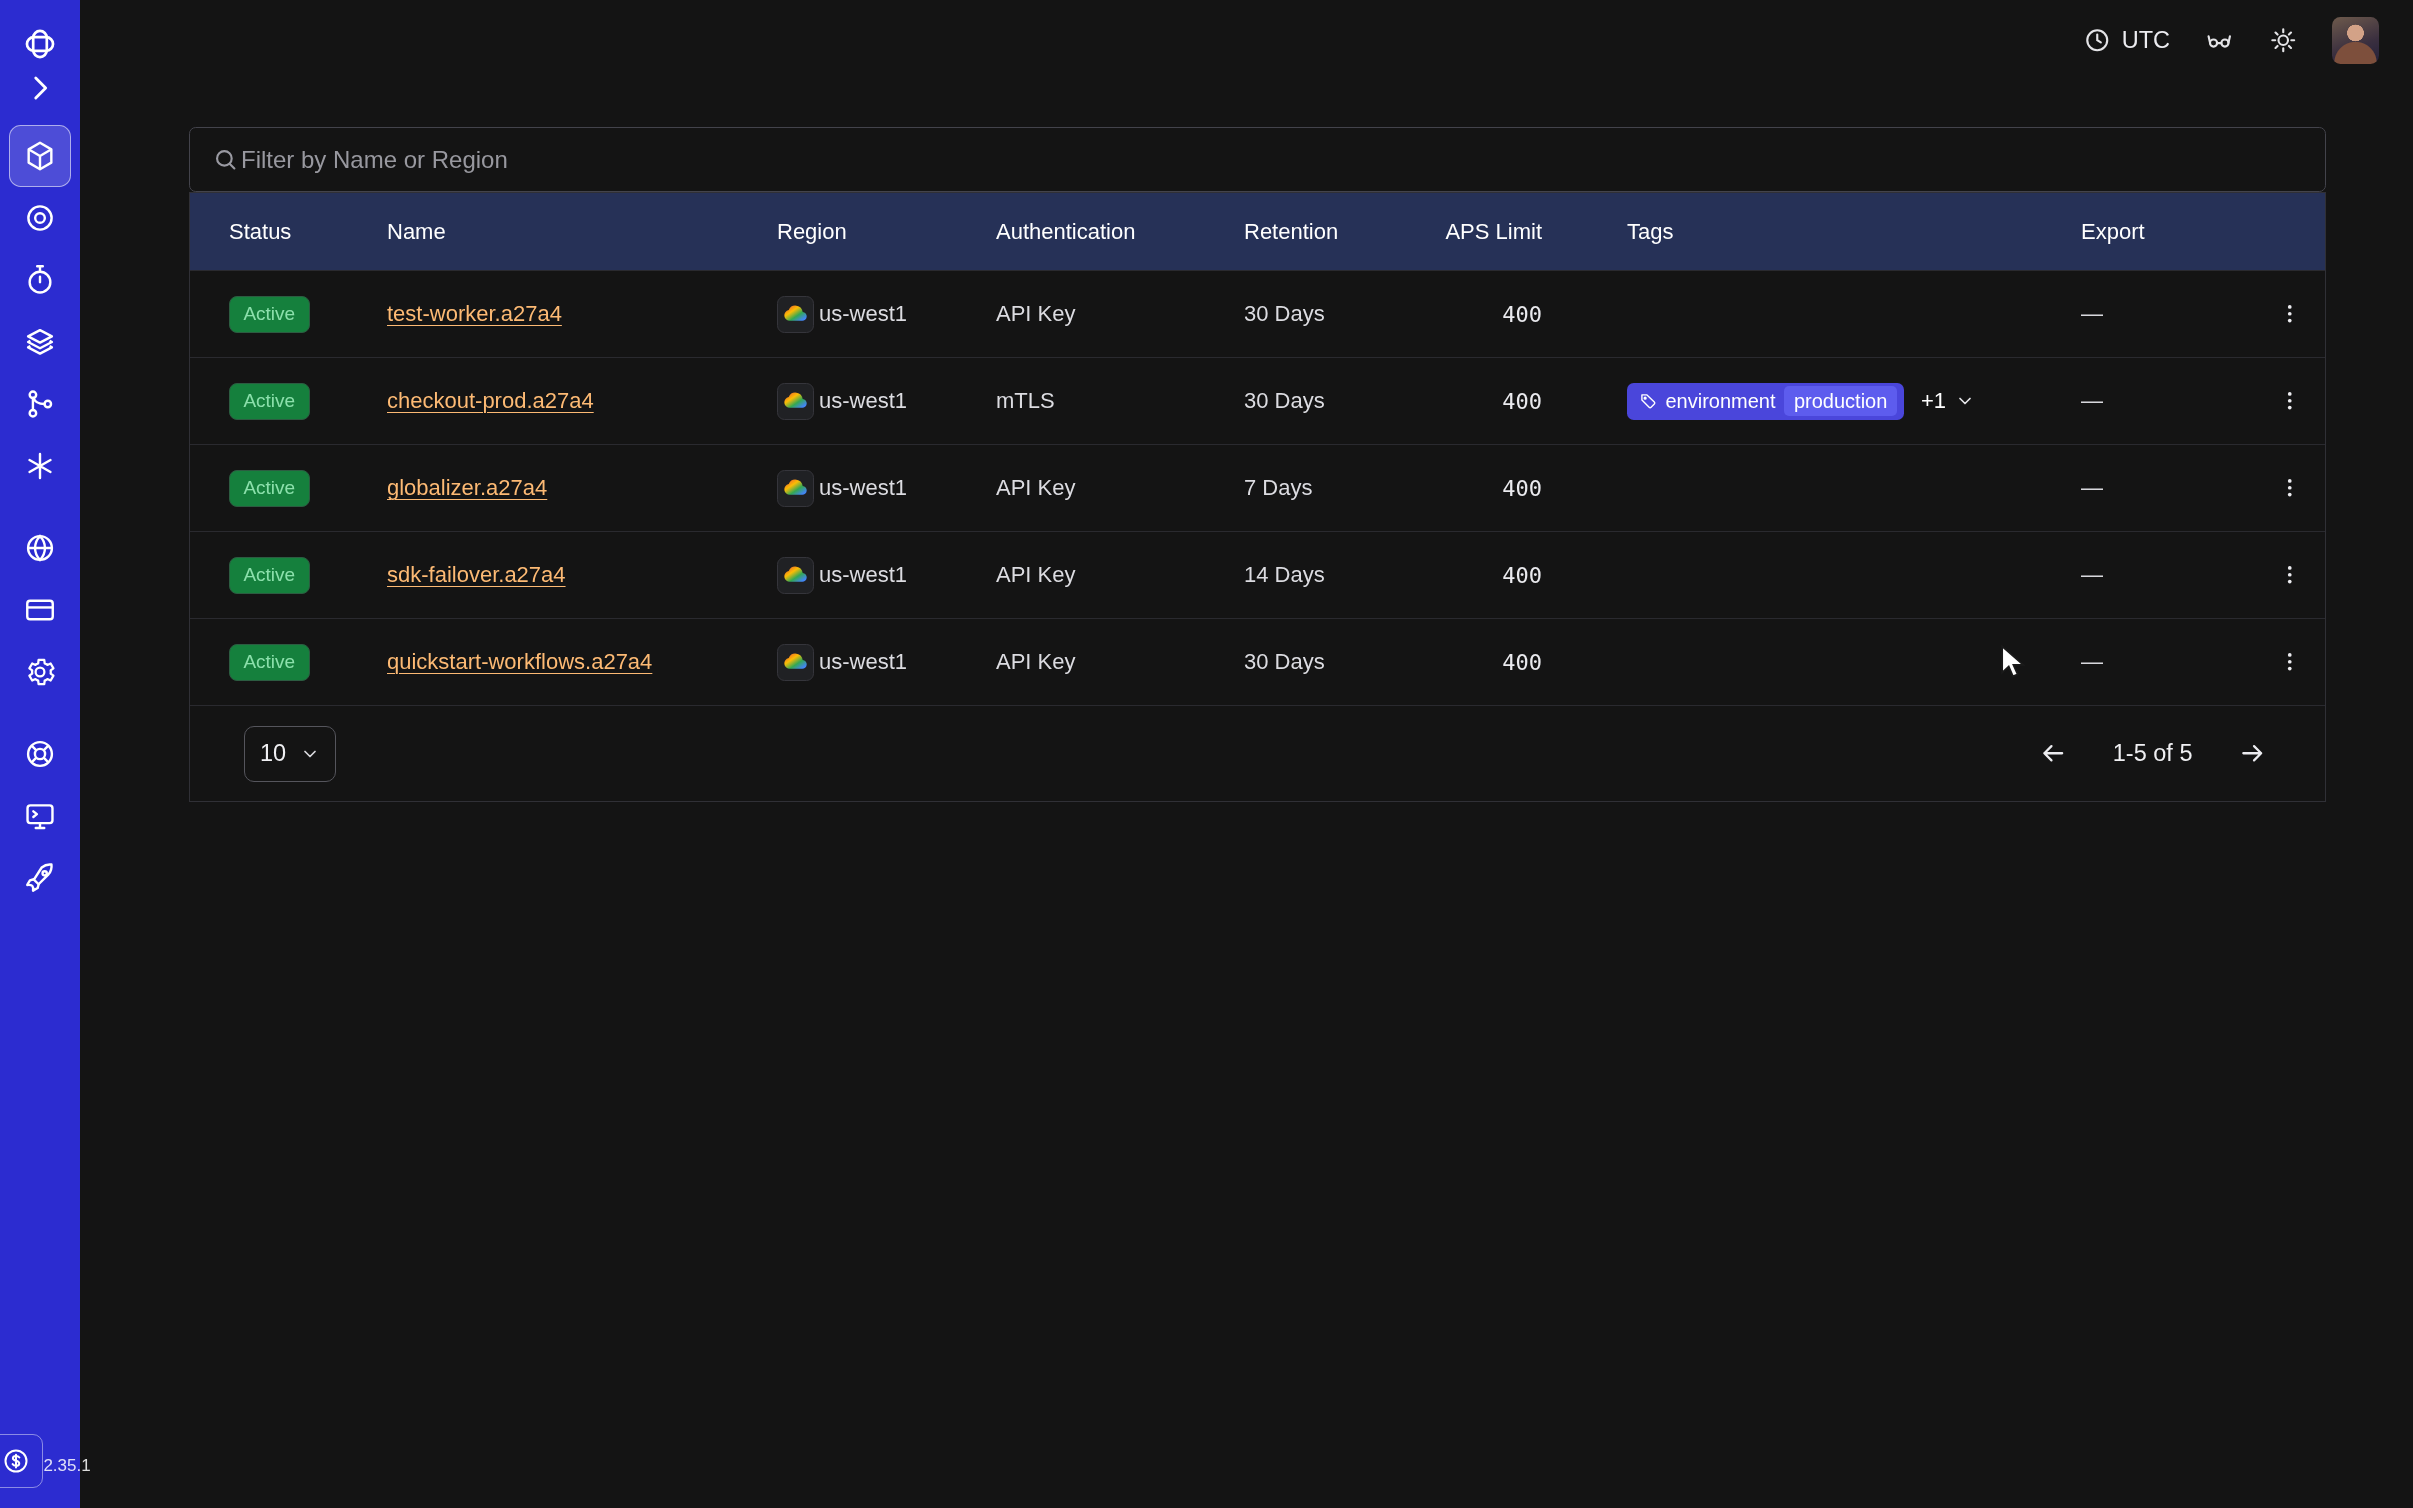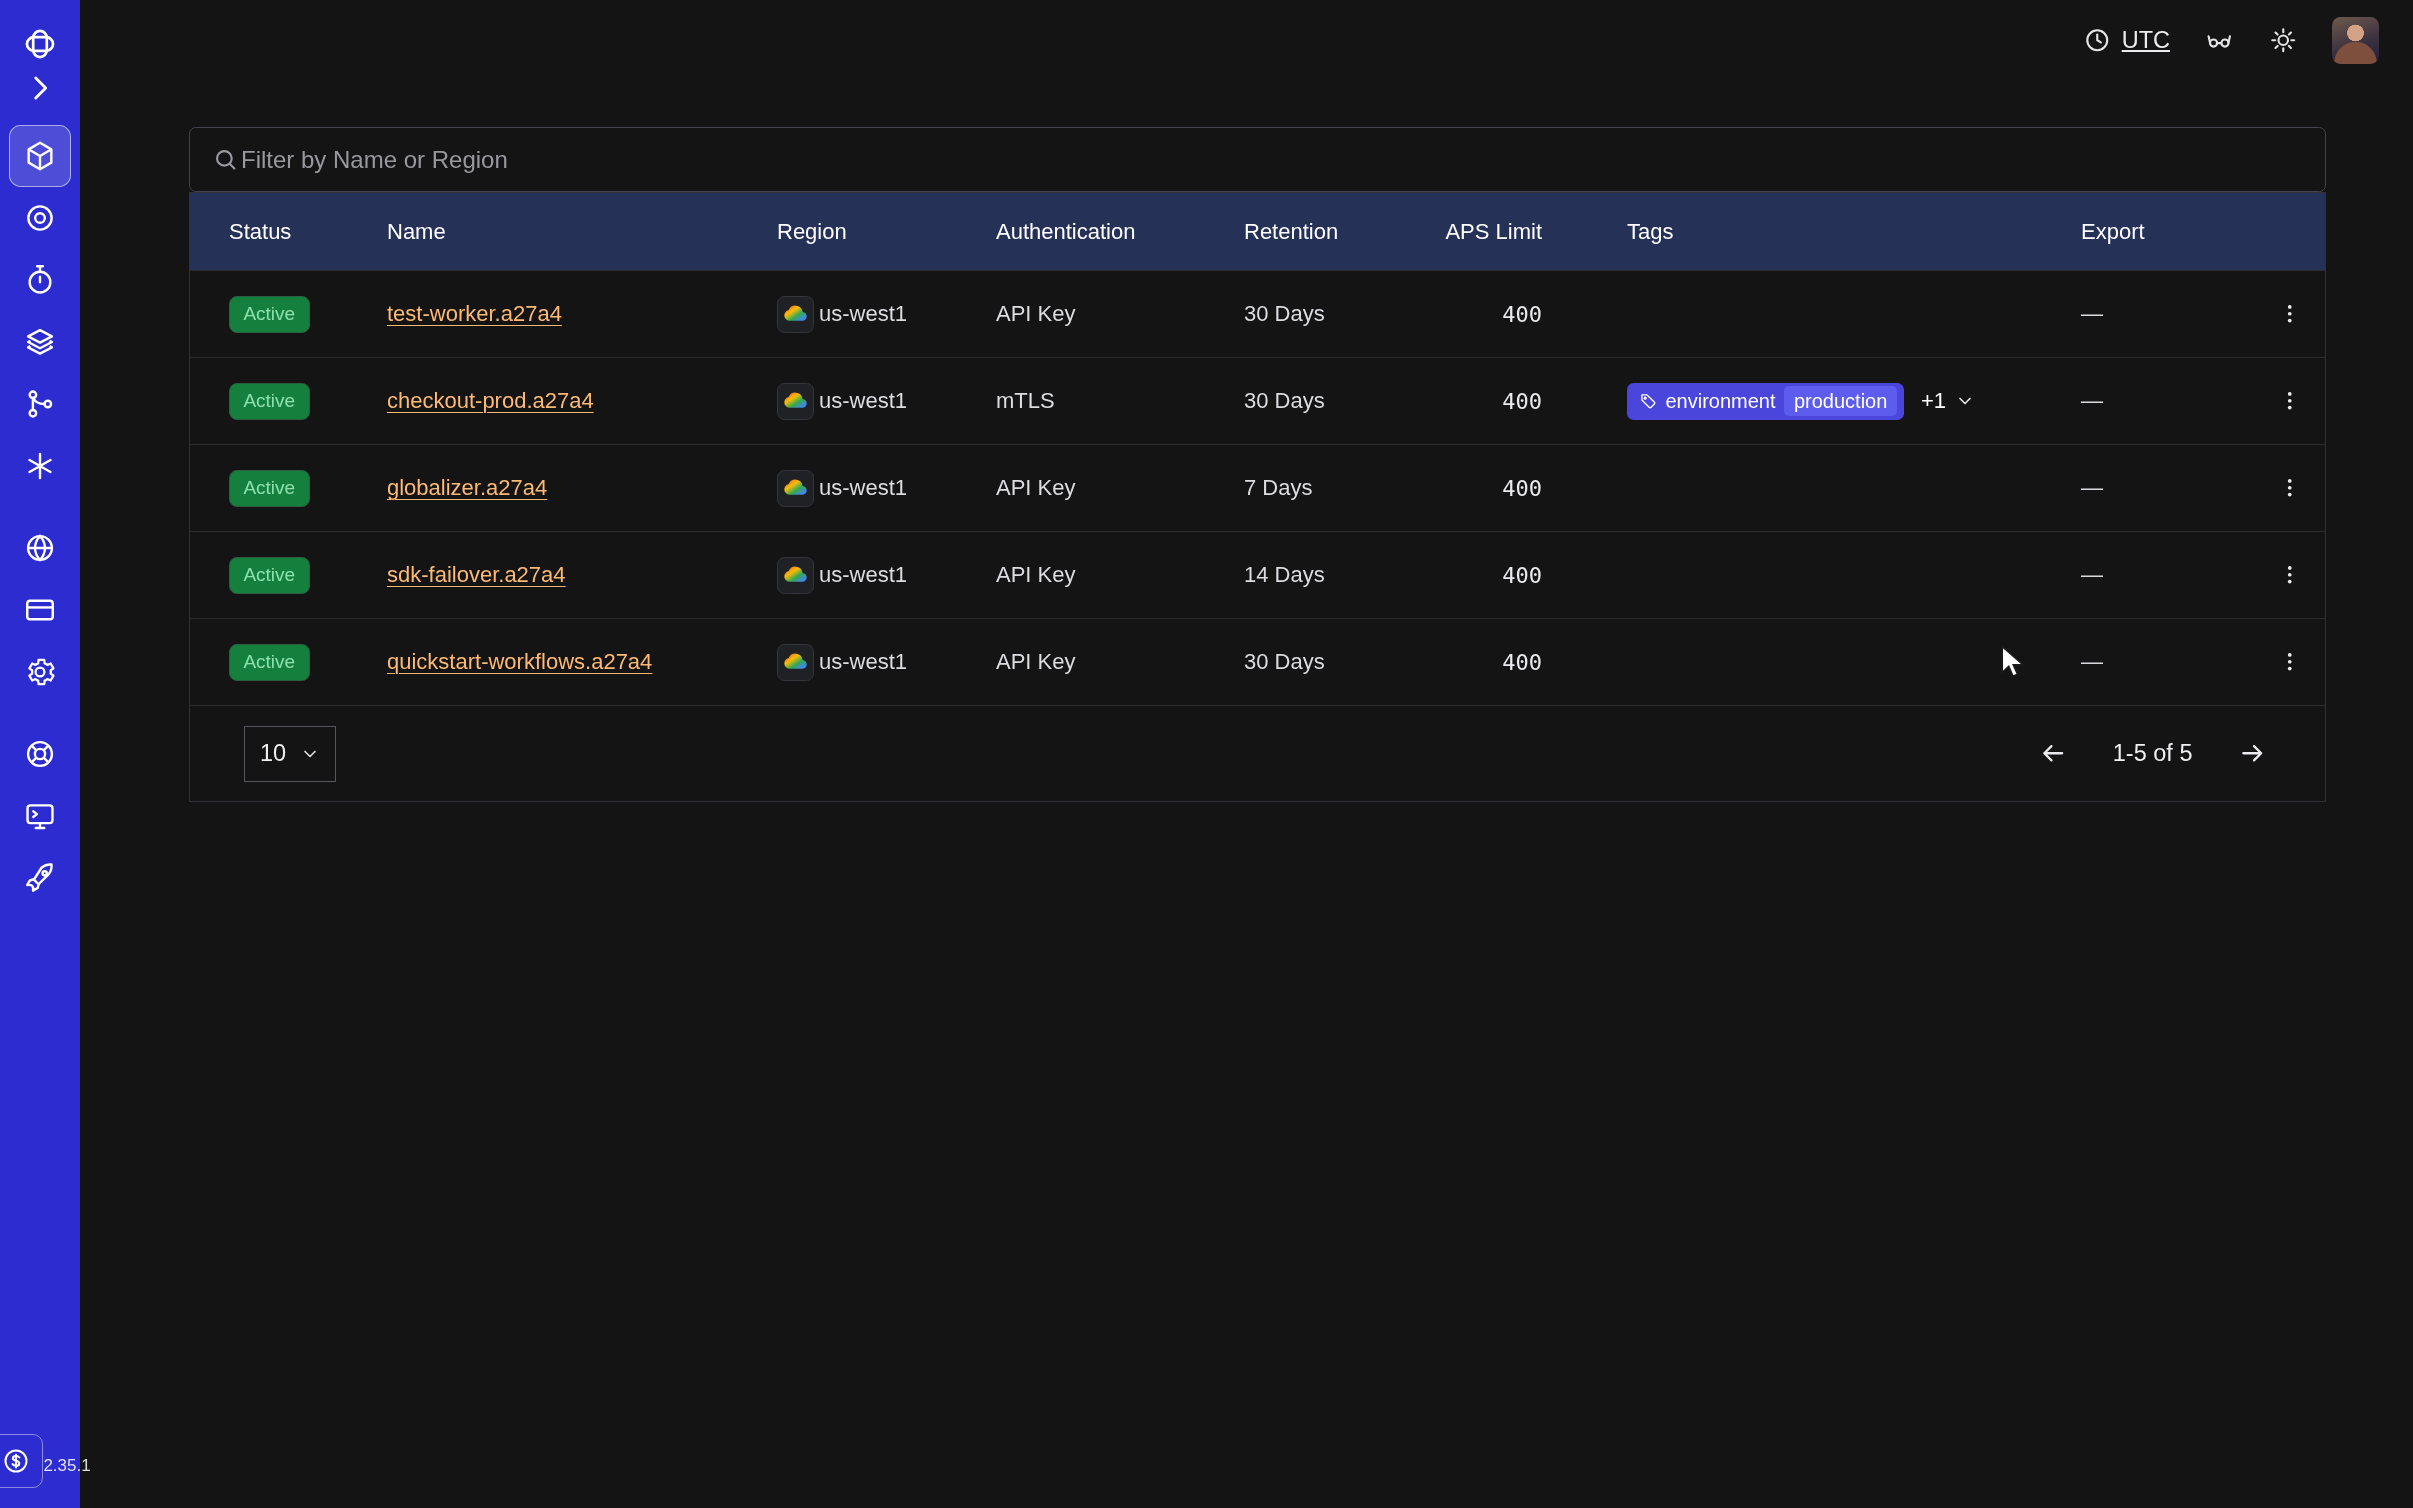--- a/index.html
+++ b/index.html
@@ -34,21 +34,21 @@
   }
   .usage-box svg{width:30px;height:30px;}
   .version{margin-top:10px;font-size:17px;color:rgba(255,255,255,.85);}
 
   
   .main{flex:1;display:flex;flex-direction:column;min-width:0;}
   .topbar{
     height:80px;flex:0 0 80px;display:flex;align-items:center;justify-content:flex-end;
     gap:35px;padding-right:34px;background:#141414;
   }
-  .tb-item{display:flex;align-items:center;gap:10px;color:#ececf0;font-size:23.5px;text-decoration:underline;}
+  .tb-item{display:flex;align-items:center;gap:10px;color:#ececf0;font-size:23.5px;}
   .tb-item svg{width:28.5px;height:28.5px;color:#e4e4e7;}
   .avatar{
     width:47px;height:47px;border-radius:8.4px;
     background:
       radial-gradient(circle at 50% 34%, #d3a287 21%, rgba(0,0,0,0) 22%),
       radial-gradient(circle at 50% 98%, #7d4f3c 40%, rgba(0,0,0,0) 42%),
       linear-gradient(160deg,#6e5a4c 0%,#3a2f3f 60%,#23203a 100%);
   }
 
   
@@ -107,21 +107,21 @@
   .export-cell{color:#d8d8dd;}
   .kebab-wrap{justify-content:center;}
   .kebab svg{width:23.5px;height:23.5px;color:#ececf0;}
 
   
   .tfoot{
     height:96px;border-top:0.8px solid #2a2a2f;display:flex;align-items:center;
     justify-content:space-between;padding:0 59px 0 54px;
   }
   .page-size{
-    height:56px;min-width:90px;border:0.8px solid #55555c;border-radius:0;
+    height:56px;min-width:90px;border:0.8px solid #55555c;border-radius:10px;
     display:flex;align-items:center;gap:13.4px;padding:0 15px;font-size:23.5px;color:#f0f0f3;
   }
   .page-size svg{width:20px;height:20px;color:#d8d8dd;}
   .pager{display:flex;align-items:center;gap:45px;}
   .pager svg{width:28.5px;height:28.5px;color:#ececf0;}
   .pager-range{font-size:23.5px;color:#f0f0f3;}
 
   
   .cursor{position:absolute;left:1998px;top:645px;width:32px;height:37px;pointer-events:none;z-index:50;}
 </style>

